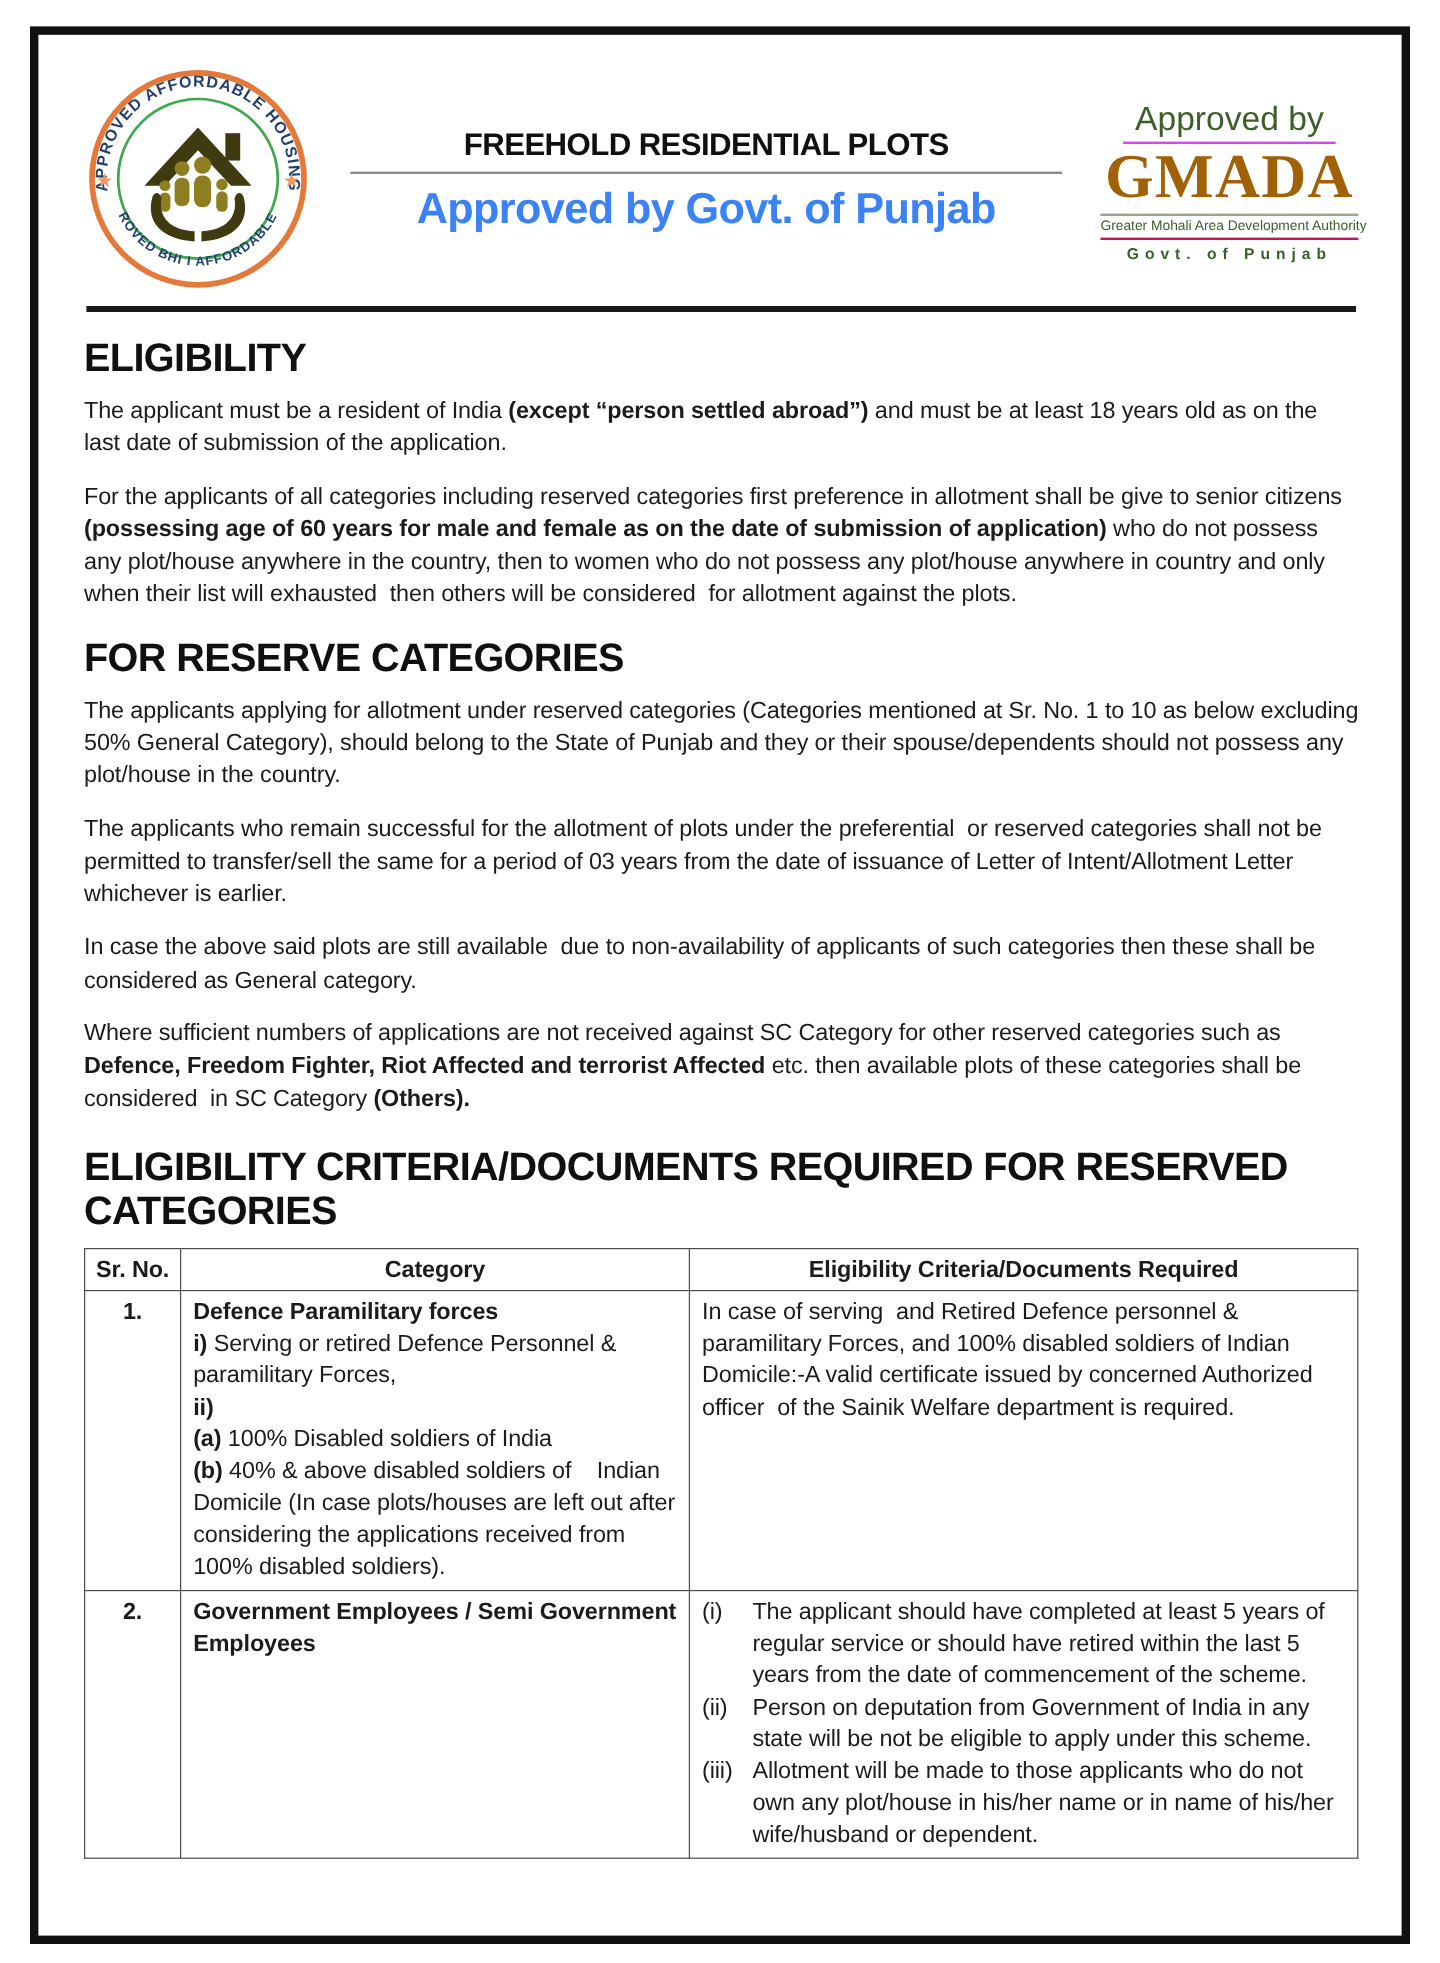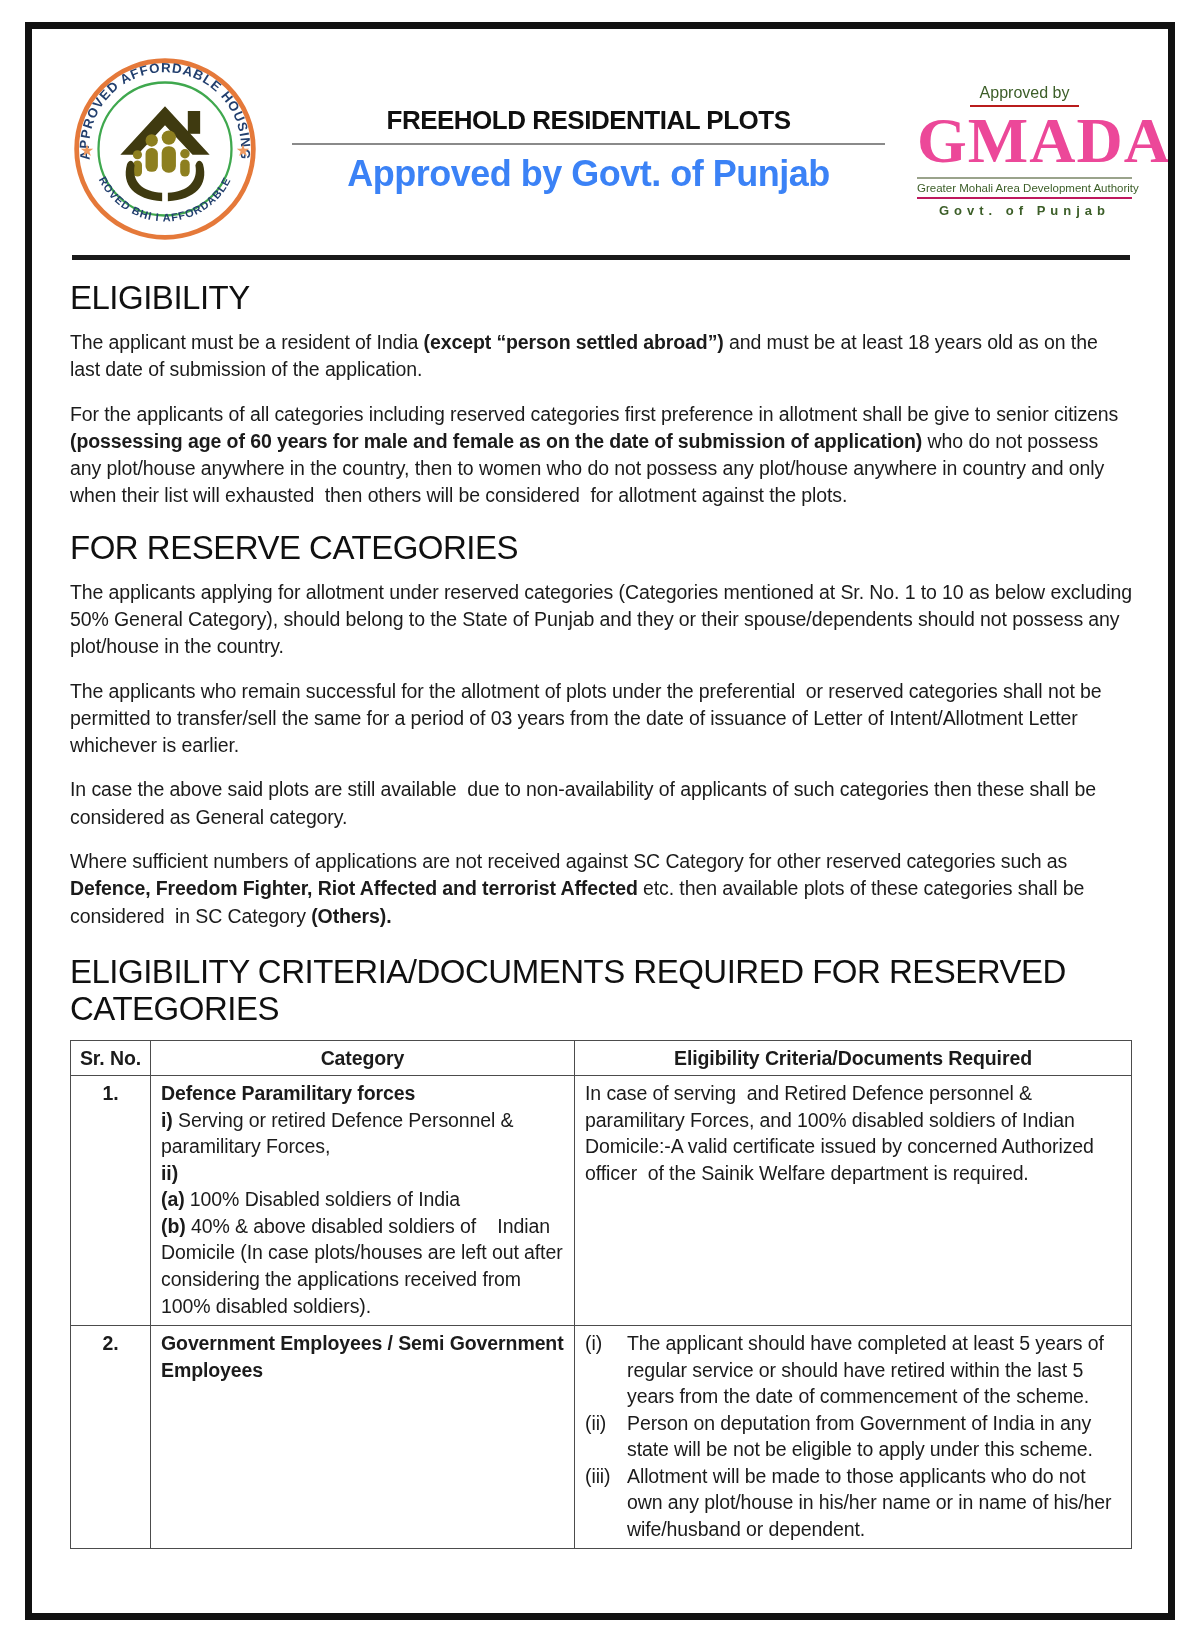--- a/index.html
+++ b/index.html
@@ -8,30 +8,30 @@
         padding:26px 36px 0 38px;overflow:hidden;background:#fff;}
 
   
   .hdr{display:flex;align-items:center;gap:14px;height:192px;}
   .badge-wrap{width:190px;flex:none;}
   .title-block{flex:1;text-align:center;padding:0 6px;}
   .title-main{font-size:26px;font-weight:bold;line-height:1.05;margin:0;letter-spacing:-0.5px;color:#101010;}
   .title-divider{height:2px;background:#8a8a8a;width:96%;margin:8px auto 8px auto;}
   .title-sub{font-size:36px;font-weight:bold;margin:0;letter-spacing:-0.5px;color:#3b82f6;}
   .gmada-box{width:215px;flex:none;text-align:center;color:#3c5e28;}
-  .gmada-approved{display:inline-block;font-size:16px;padding:0 10px 3px 10px;border-bottom:2px solid #b91c1c;}
-  .gmada-word{font-family:"Liberation Serif",serif;font-weight:bold;font-size:64px;line-height:1.0;
-              letter-spacing:1px;margin-top:2px;color:#ec4899;text-align:center;}
+  .gmada-approved{display:inline-block;font-size:28px;padding:0 10px 3px 10px;border-bottom:2px solid #d946ef;}
+  .gmada-word{font-family:"Liberation Serif",serif;font-weight:bold;font-size:52px;line-height:1.0;
+              letter-spacing:1px;margin-top:2px;color:#a16207;text-align:center;}
   .gmada-sub{font-size:11.5px;border-top:2px solid #9aa38b;border-bottom:2px solid #be185d;
              padding:3px 0;margin-top:4px;white-space:nowrap;}
   .gmada-govt{font-size:13px;font-weight:bold;letter-spacing:5px;margin-top:4px;white-space:nowrap;}
   .hdr-rule{border:none;border-top:5px solid #1a1a1a;margin:8px 2px 2px 2px;}
 
   
-  .sec-h{font-size:33px;font-weight:normal;margin:20px 0 12px 0;letter-spacing:-0.5px;color:#101010;line-height:1.12;}
+  .sec-h{font-size:33px;font-weight:bold;margin:20px 0 12px 0;letter-spacing:-0.5px;color:#101010;line-height:1.12;}
   p.body{font-size:19.5px;line-height:1.4;margin:0 0 17px 0;white-space:pre-wrap;letter-spacing:-0.1px;}
   p.body b{font-weight:bold;}
 
   
   table.crit{border-collapse:collapse;width:100%;margin-top:4px;table-layout:fixed;}
   table.crit th,table.crit td{border:1.6px solid #4c4c4c;vertical-align:top;
         font-size:19.5px;line-height:1.36;padding:4px 10px 6px 10px;letter-spacing:-0.1px;}
   table.crit th{text-align:center;font-weight:bold;padding:4px 6px;}
   td.sr{text-align:center;font-weight:bold;}
   .cl{white-space:pre-wrap;}

